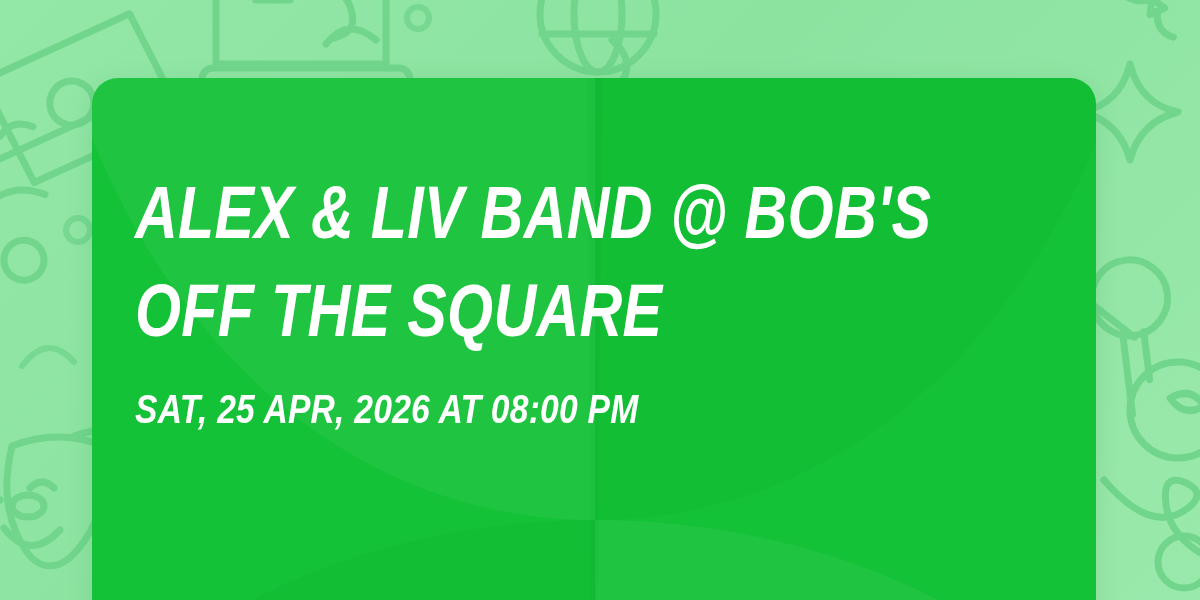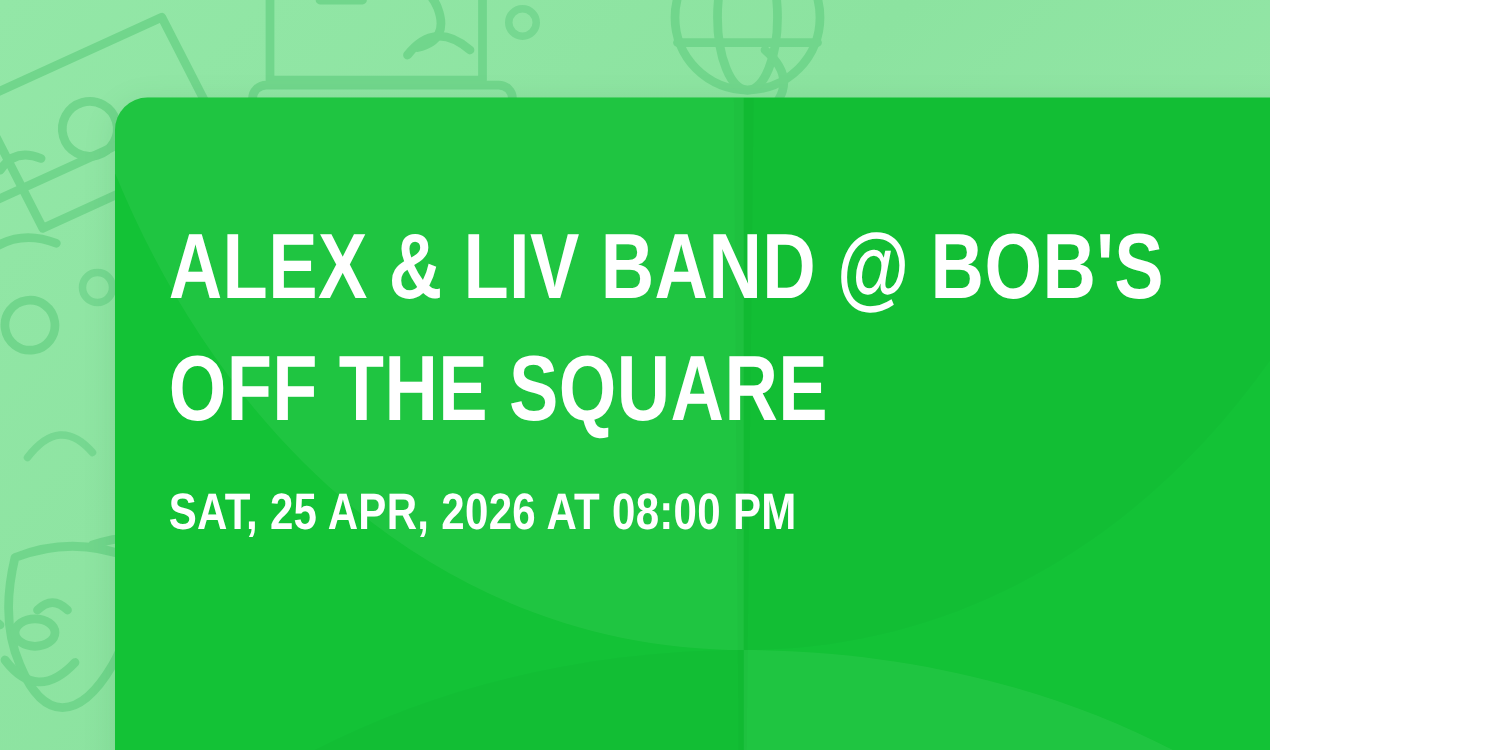--- a/index.html
+++ b/index.html
@@ -3,25 +3,26 @@
 <meta charset="utf-8">
 <style>
   html, body {
     margin: 0;
     padding: 0;
     background: #ffffff;
   }
 
   #stage {
     position: relative;
-    width: 1016px;
+    width: 1200px;
     height: 600px;
     overflow: hidden;
     background: #e5e5e5;
     font-family: "Liberation Sans", sans-serif;
+    font-style: italic;
   }
 
   
   .backdrop {
     position: absolute;
     inset: 0;
     background: linear-gradient(135deg, #93e7a7 0%, #8ce3a0 45%, #9ae9ac 100%);
   }
 
   .pattern-layer {

